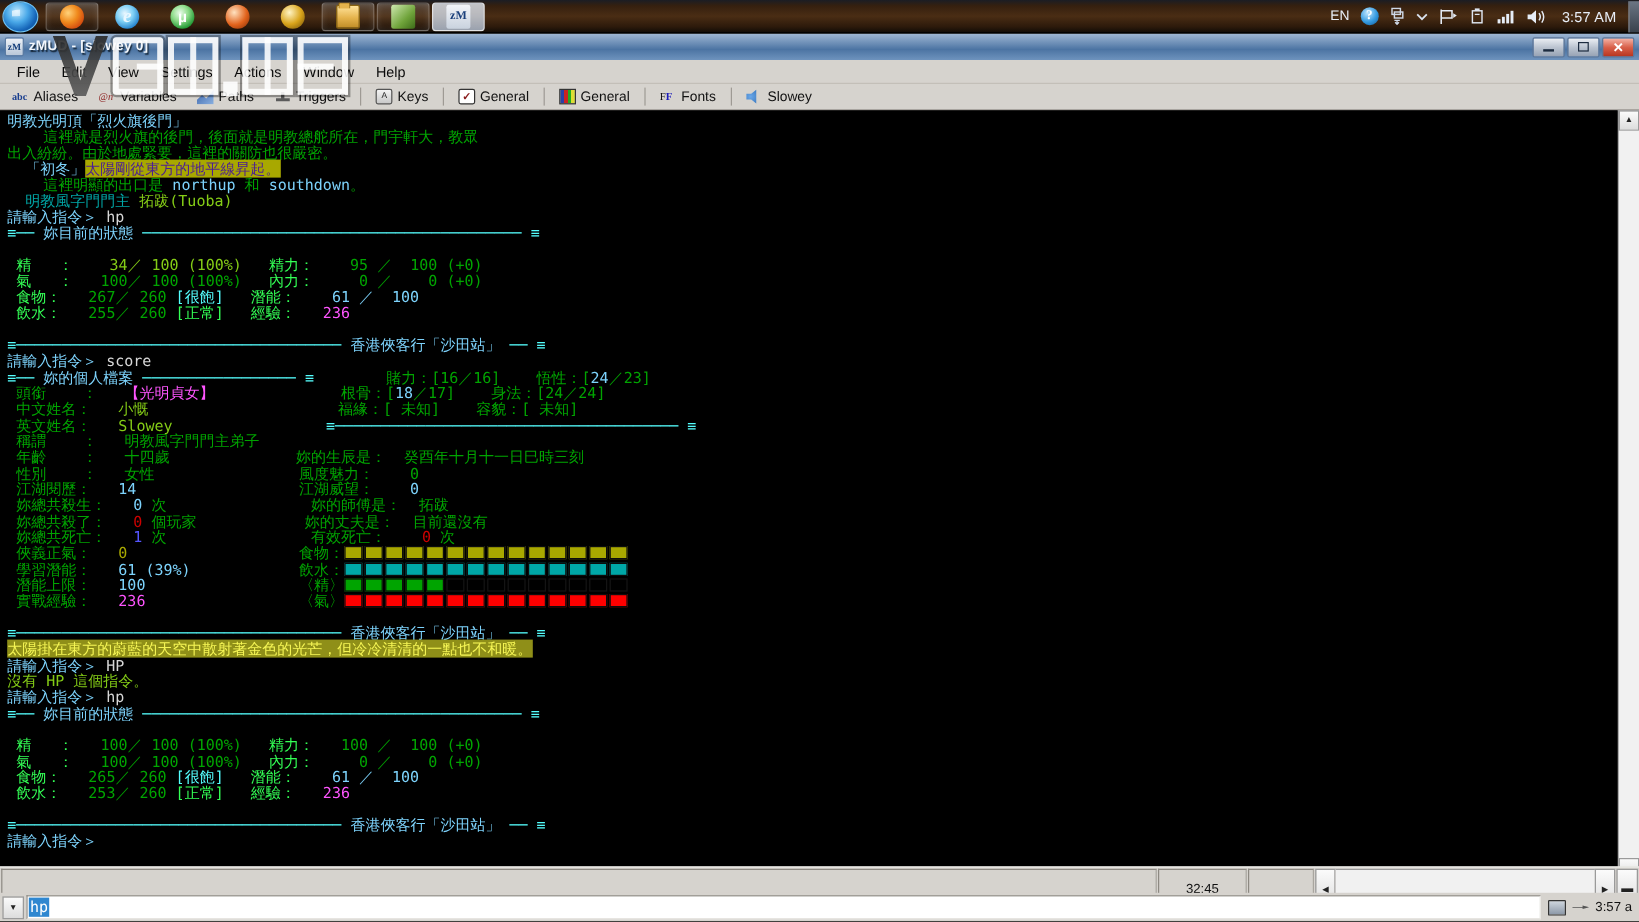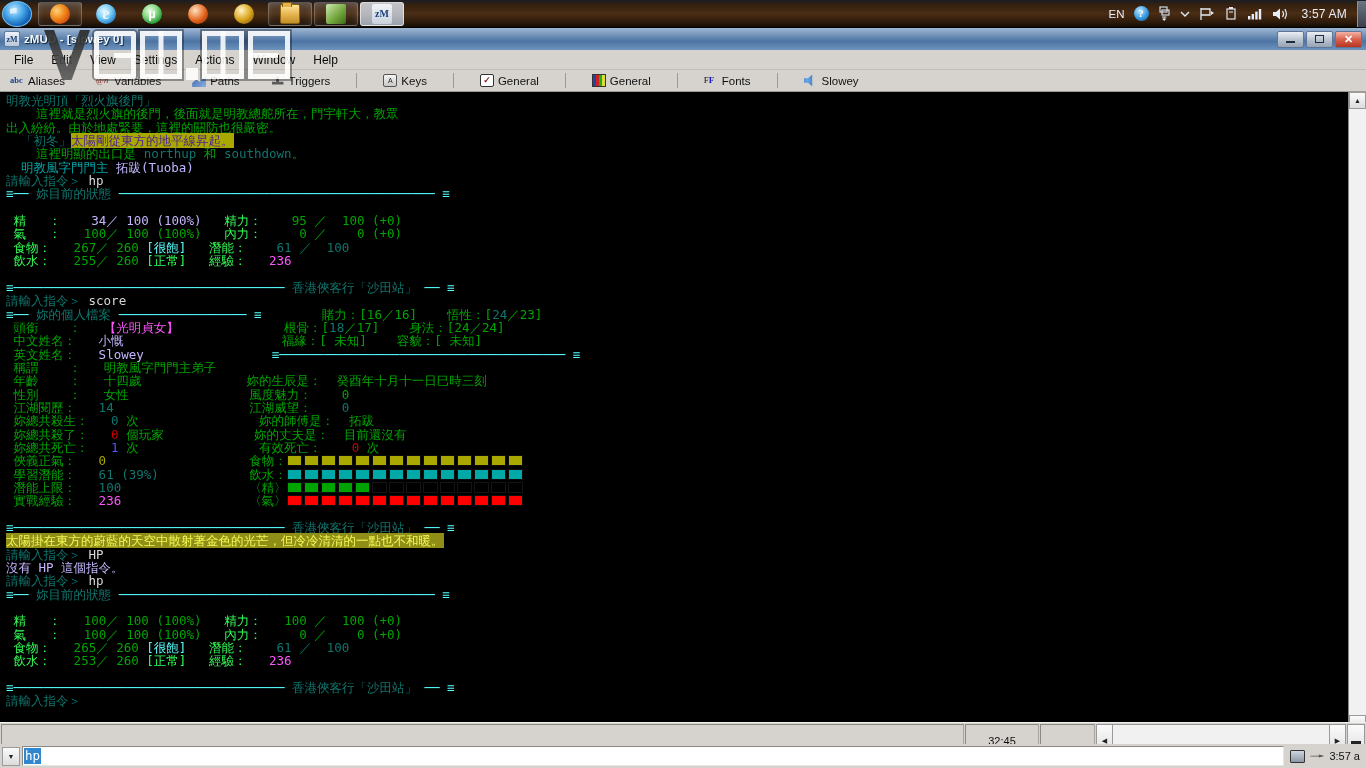--- a/index.html
+++ b/index.html
@@ -128,21 +128,21 @@
     background:#d6d3ce; padding-left:6px; gap:2px;
     border-bottom:1px solid #c3bfb8;
   }
   .menu-item {
     font-size:12px; color:#0a0a0a; padding:2px 8px;
     font-family:"Liberation Sans",sans-serif;
   }
 
   #toolbar {
     height:22px; display:flex; align-items:stretch;
-    background:#d6d3ce; padding:1px 2px; gap:15px;
+    background:#d6d3ce; padding:1px 2px; gap:1px;
     border-bottom:1px solid #9e9a94;
   }
   .tbar-btn {
     display:flex; align-items:center; gap:4px;
     padding:0 7px; font-size:11.5px; color:#111;
     border:1px solid transparent;
   }
   .tbar-btn .tbico {
     width:14px; height:13px; display:inline-block; position:relative; flex:0 0 auto;
   }
@@ -173,30 +173,30 @@
   }
   #term-lines {
     font-family:"DejaVu Sans Mono","Liberation Mono",monospace;
     font-size:12.5px; line-height:13.35px;
     white-space:pre; color:#00a400;
   }
   .ln { height:13.35px; }
   .g   { color:#00a400; }
   .gb  { color:#33ff55; }
   .wht { color:#d8d8d8; }
-  .whtb{ color:#0f766e; }
+  .whtb{ color:#7dd3fc; }
   .cy  { color:#00a8a8; }
   .cyb { color:#55ffff; }
   .magb{ color:#ff55ff; }
   .red { color:#cc0000; }
   .yel { color:#a8a800; }
   .blub{ color:#5555ff; }
   .hl-yellow { background:#a8a800; color:#4c1d95; }
   .hl-olive  { background:#8f8f18; color:#f5f554; }
-  .dim { color:#c4b5fd;text-align:right; }
+  .dim { color:#84cc16;text-align:right; }
 
   .cell-row { display:inline-block; }
   .cbox { display:inline-block; width:15px; height:11px; margin-right:2px; vertical-align:-1px; border:1px solid #0d0d0d; }
   .cbox.food  { background:#a8a800; }
   .cbox.water { background:#00a8a8; }
   .cbox.jing  { background:#00a400; }
   .cbox.jing.empty { background:#000; border:1px solid #141414; }
   .cbox.qi    { background:#ff0000; }
 
   

